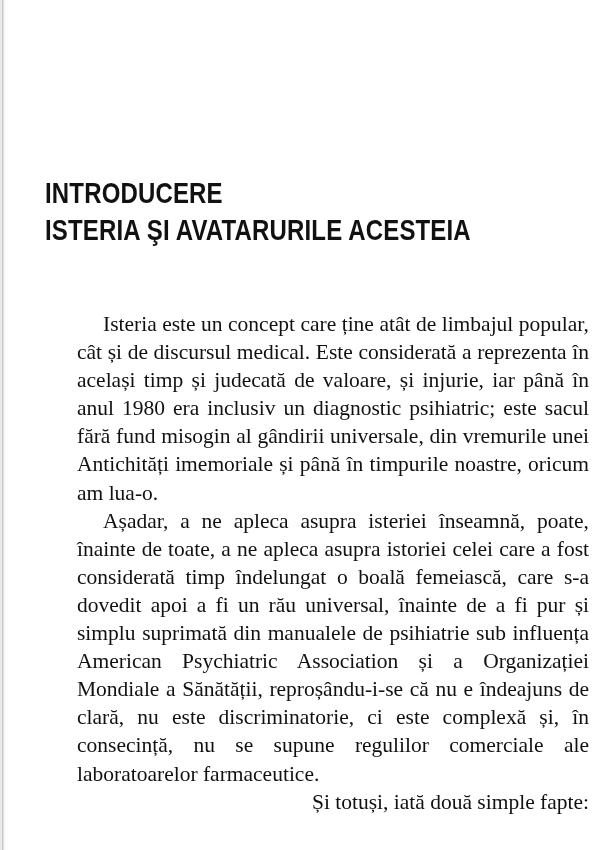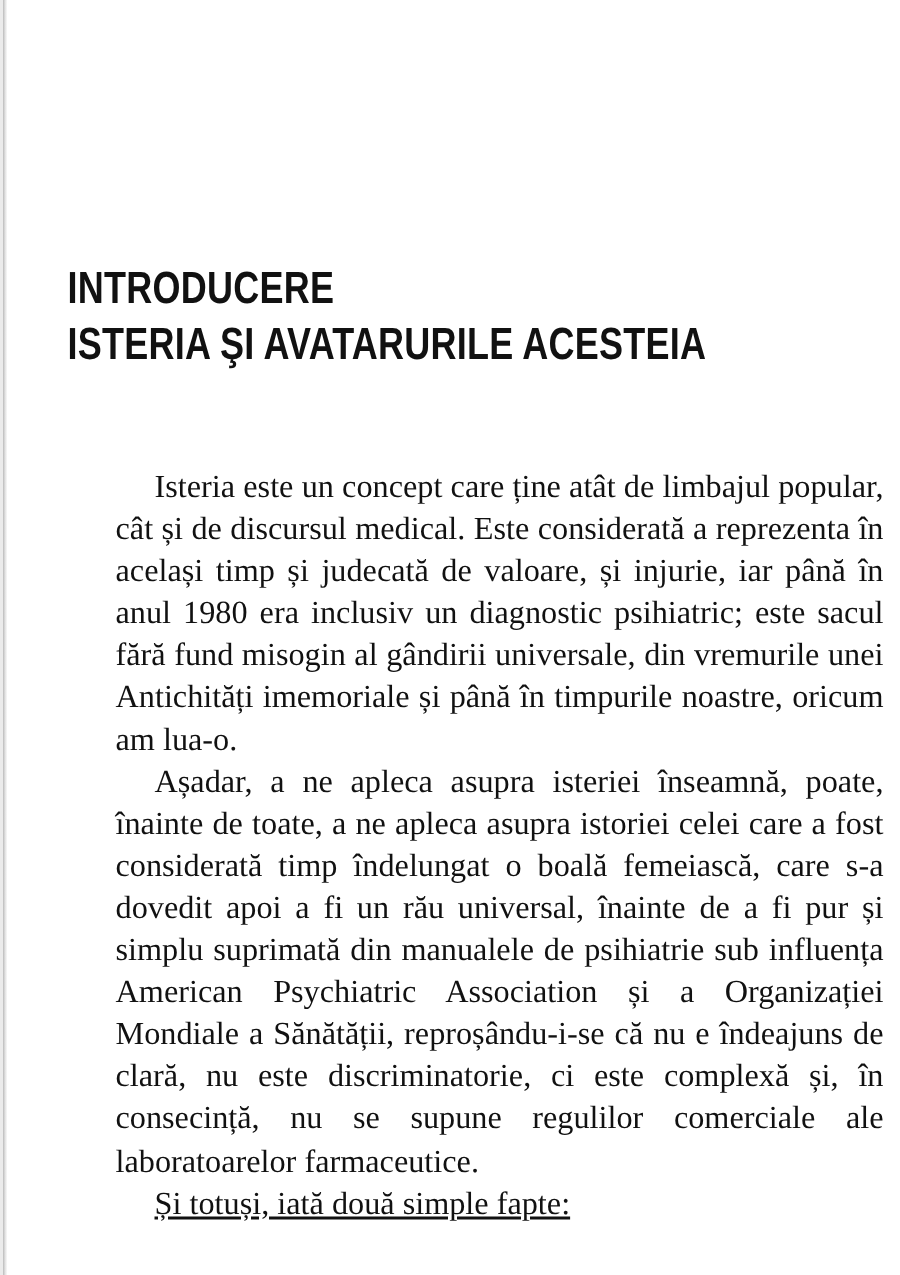--- a/index.html
+++ b/index.html
@@ -80,22 +80,21 @@
     line-height: 28.1px;
     color: #111111;
     text-indent: 26px;
     hyphens: manual;
   }
   p.para + p.para {
     margin-top: 0;
   }
   
   .para:last-child {
-    text-align: left;
-    text-decoration: underline;
+    text-align: right;
   }
 </style>
 </head>
 <body>
 
 <div class="page">
 
   <div class="scan-edge-2"></div>
   <div class="scan-edge"></div>
 

